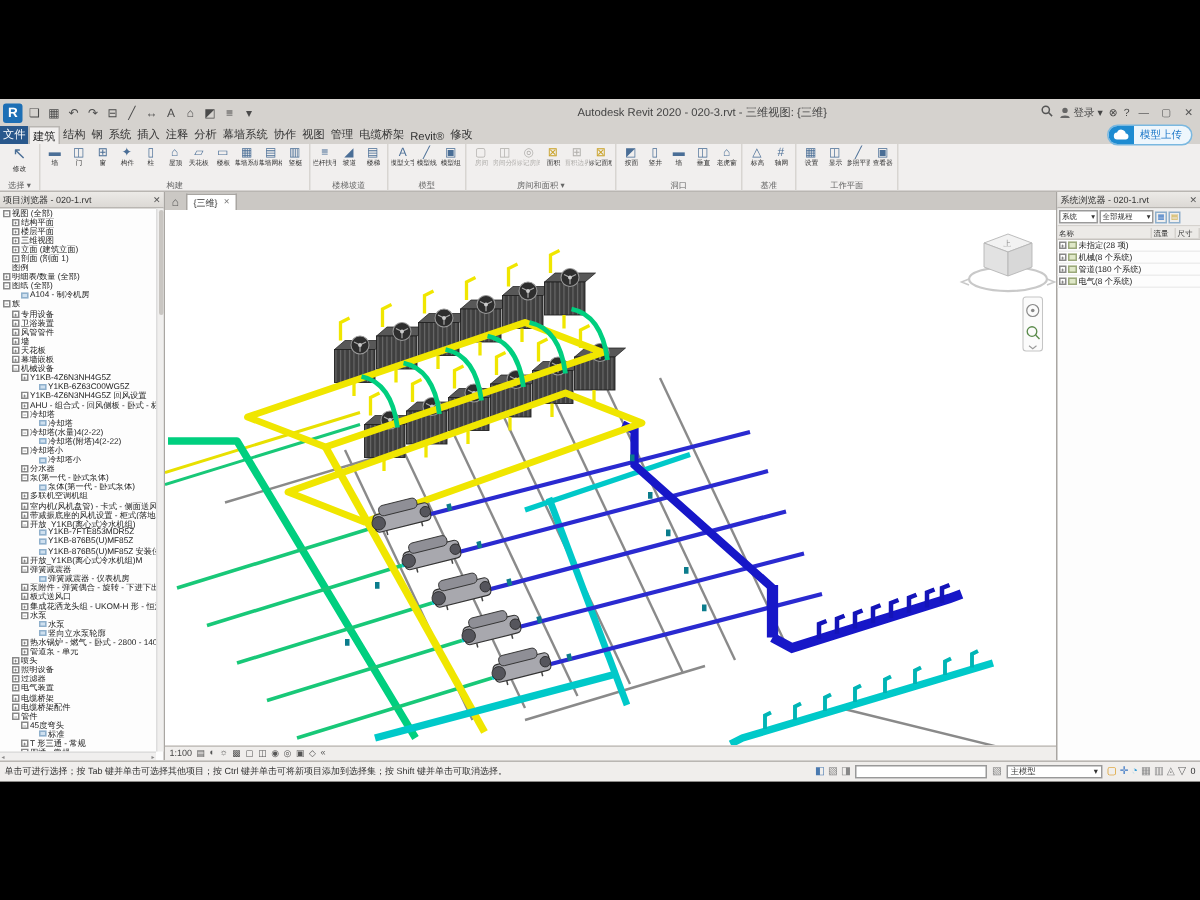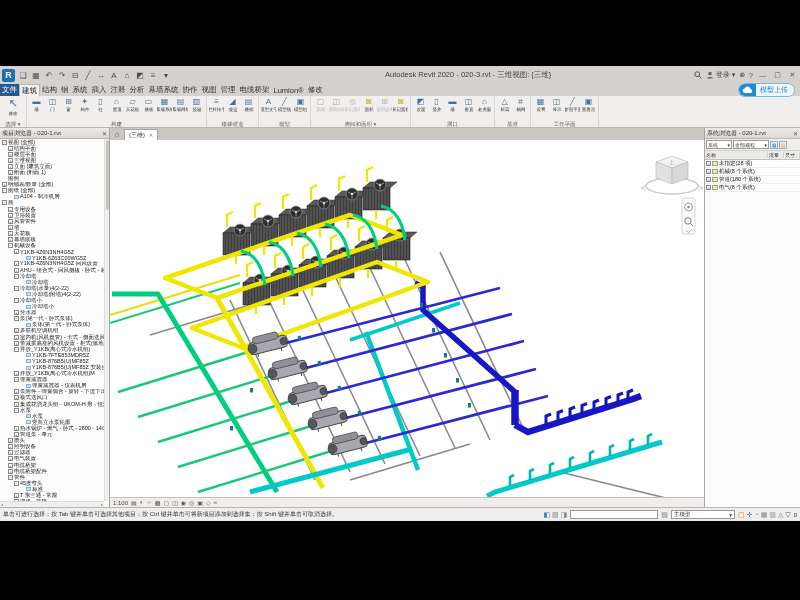--- a/index.html
+++ b/index.html
@@ -134,21 +134,21 @@
         <div class="rtab">钢</div>
         <div class="rtab">系统</div>
         <div class="rtab">插入</div>
         <div class="rtab">注释</div>
         <div class="rtab">分析</div>
         <div class="rtab">幕墙系统</div>
         <div class="rtab">协作</div>
         <div class="rtab">视图</div>
         <div class="rtab">管理</div>
         <div class="rtab">电缆桥架</div>
-        <div class="rtab">Lumion®</div>
+        <div class="rtab">Revit®</div>
         <div class="rtab">修改</div>
       </div>
     <div class="cloudbtn">
       <span class="cb-ic">
         <svg width="11" height="8" viewBox="0 0 11 8">
             <path d="M3 7 a2.3 2.3 0 0 1 -0.3 -4.6 a3 3 0 0 1 5.8 0.6 a2 2 0 0 1 -0.4 4 Z" fill="#fff"></path>
           </svg>
       </span>
       <span class="cb-tx">模型上传</span>
     </div>

